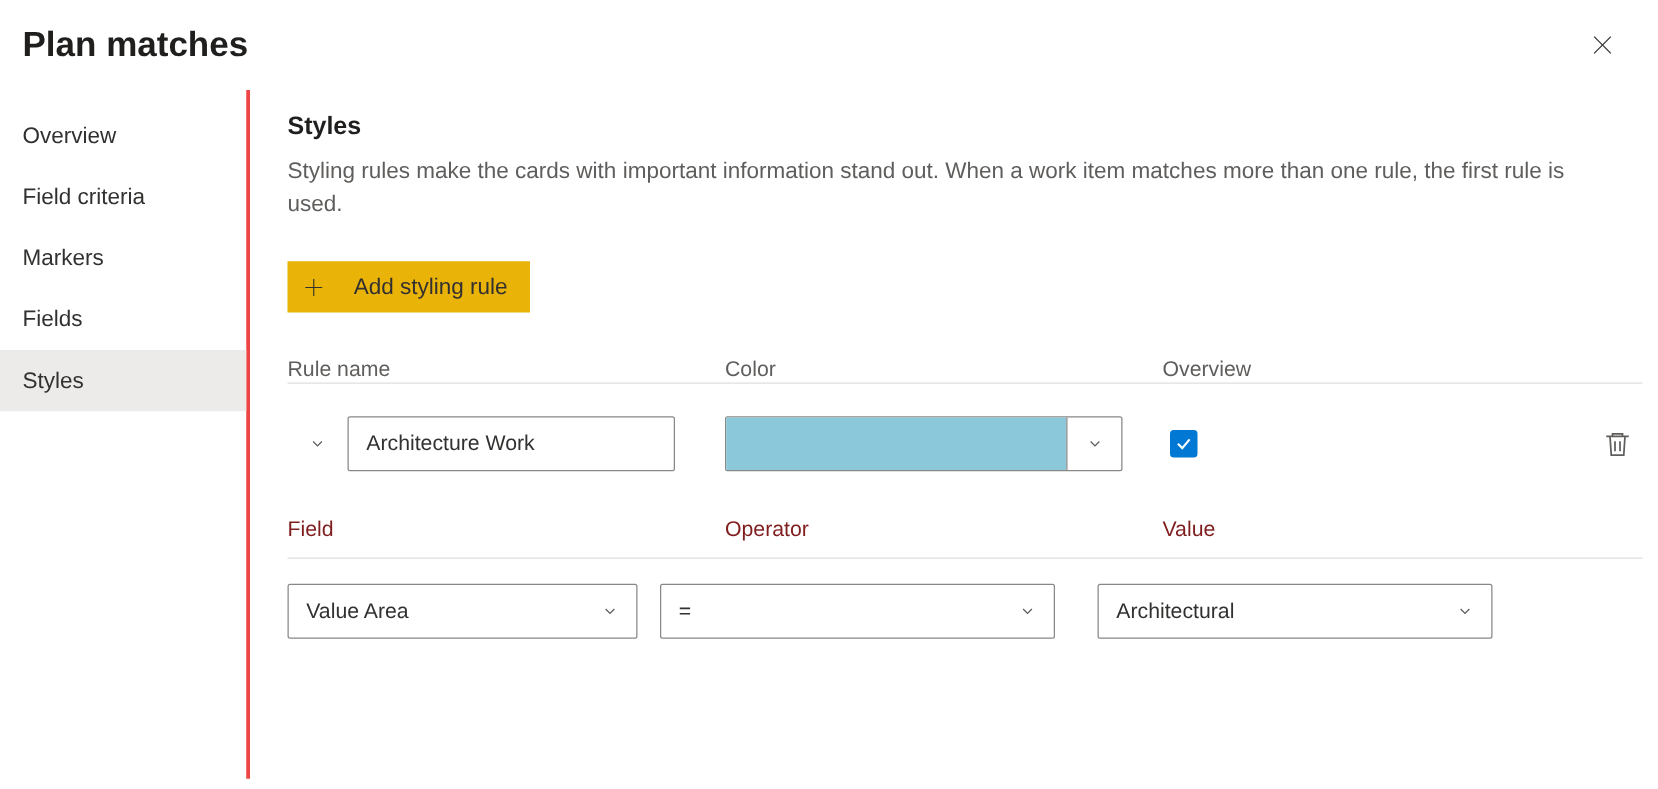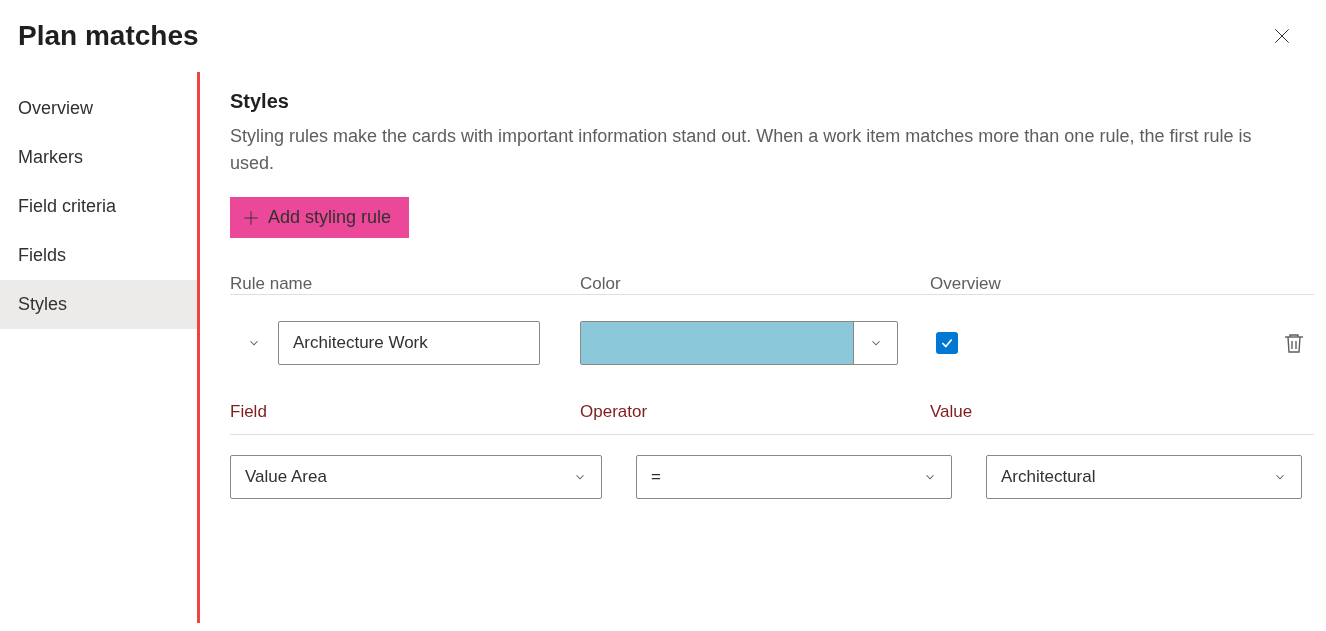--- a/index.html
+++ b/index.html
@@ -64,28 +64,28 @@
     .section-title {
       font-size: 20px;
       font-weight: 600;
       color: #201f1e;
       margin-bottom: 10px;
     }
     .section-desc {
       font-size: 18px;
       color: #605e5c;
       line-height: 1.5;
-      margin-bottom: 20px;
+      margin-bottom: 32px;
       max-width: 1070px;
     }
     .btn {
       display: inline-flex;
       align-items: center;
-      gap: 8px;
-      background: #ec4899;
+      gap: 23px;
+      background: #eab308;
       border: none;
       padding: 10px 18px 10px 12px;
       font-size: 18px;
       color: #323130;
       cursor: pointer;
     }
     .btn .plus {
       width: 18px;
       height: 18px;
     }
@@ -202,42 +202,42 @@
       padding: 0 14px;
       font-size: 17px;
       cursor: pointer;
       background: #fff;
     }
     .select-box svg {
       width: 14px;
       height: 14px;
       color: #605e5c;
     }
-    .cri-row-field { width: 372px; margin-right: 34px; }
+    .cri-row-field { width: 280px; margin-right: 18px; }
     .cri-row-op    { width: 316px; margin-right: 34px; }
     .cri-row-value { width: 316px; }
   </style>
 </head>
 <body>
 
 <div class="header">
   <h1>Plan matches</h1>
   <div class="close-btn">
     <svg viewBox="0 0 24 24" fill="none" stroke="currentColor" stroke-width="1.2">
       <line x1="4" y1="4" x2="20" y2="20"></line>
       <line x1="20" y1="4" x2="4" y2="20"></line>
     </svg>
   </div>
 </div>
 
 <div class="body">
   <nav class="sidebar" id="sidebar">
       <div class="sidebar-item">Overview</div>
+      <div class="sidebar-item">Field criteria</div>
       <div class="sidebar-item">Markers</div>
-      <div class="sidebar-item">Field criteria</div>
       <div class="sidebar-item">Fields</div>
       <div class="sidebar-item active">Styles</div>
     </nav>
 
   <main class="main">
     <div class="section-title">Styles</div>
     <p class="section-desc">Styling rules make the cards with important information stand out. When a work item matches more than one rule, the first rule is used.</p>
 
     <button class="btn">
       <svg class="plus" viewBox="0 0 24 24" fill="none" stroke="currentColor" stroke-width="1.2">

